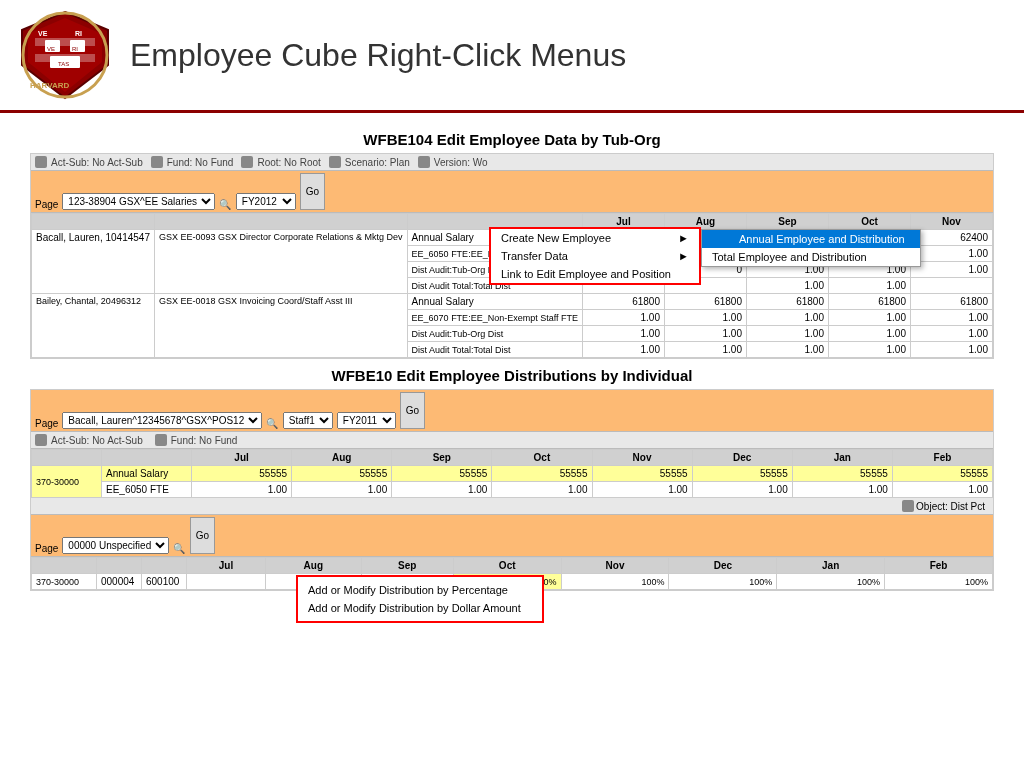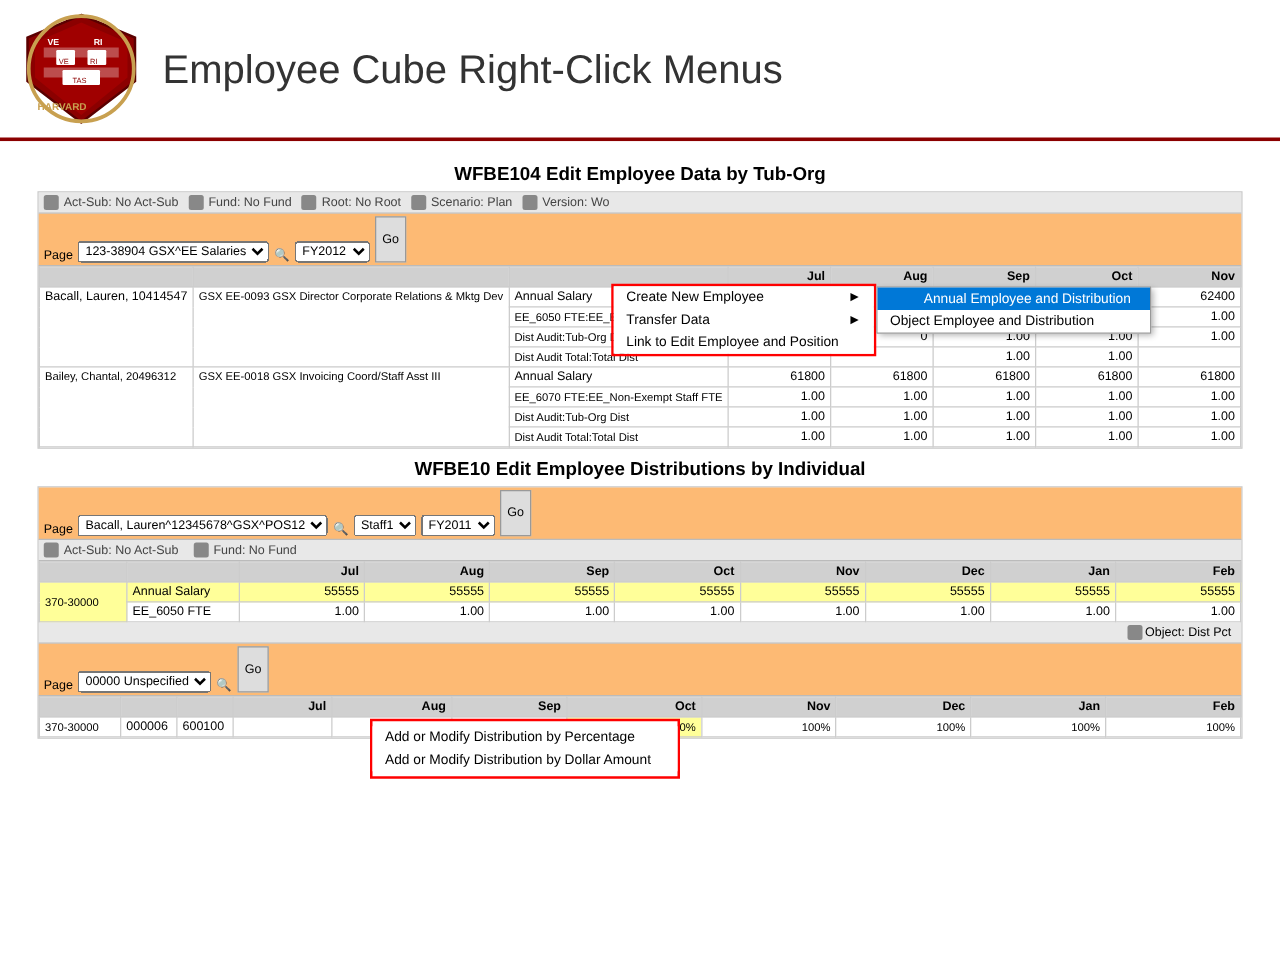--- a/index.html
+++ b/index.html
@@ -104,20 +104,21 @@
       font-size: 10px;
     }
     .data-table th, .data-table td {
       border: 1px solid #ccc;
       padding: 2px 4px;
       white-space: nowrap;
       text-align: right;
     }
     .data-table th {
       background: #d0d0d0;
+      text-align: center;
       font-weight: bold;
     }
     .data-table td.label {
       text-align: left;
       background: #e8e8e8;
     }
     .data-table td.row-header {
       text-align: left;
       background: #e8e8e8;
       font-size: 9px;
@@ -373,21 +374,21 @@
             Create New Employee <span class="submenu-arrow">►</span>
           </div>
           <div class="context-menu-item">
             Transfer Data <span class="submenu-arrow">►</span>
           </div>
           <div class="context-menu-item">Link to Edit Employee and Position</div>
         </div>
 
         <div class="submenu-box" style="position:absolute; top:0; left:210px; width:220px;">
           <div class="submenu-item highlighted">Annual Employee and Distribution</div>
-          <div class="submenu-item">Object Employee and Distribution</div>
+          <div class="submenu-item">Total Employee and Distribution</div>
         </div>
       </div>
     </div>
   </div>
 
   <div class="section-title">WFBE10 Edit Employee Distributions by Individual</div>
 
   <div class="spreadsheet-container">
 
     <div class="ss-page-row">
@@ -485,21 +486,21 @@
             <th>Oct</th>
             <th>Nov</th>
             <th>Dec</th>
             <th>Jan</th>
             <th>Feb</th>
           </tr>
         </thead>
         <tbody>
           <tr class="white-row">
             <td class="row-header">370-30000</td>
-            <td class="label">000006</td>
+            <td class="label">000004</td>
             <td class="label">600100</td>
             <td style="font-size:9px;"></td>
             <td style="font-size:9px;"></td>
             <td style="font-size:9px;"></td>
             <td style="font-size:9px; background:#ffff99;">100%</td>
             <td style="font-size:9px;">100%</td>
             <td style="font-size:9px;">100%</td>
             <td style="font-size:9px;">100%</td>
             <td style="font-size:9px;">100%</td>
           </tr>

